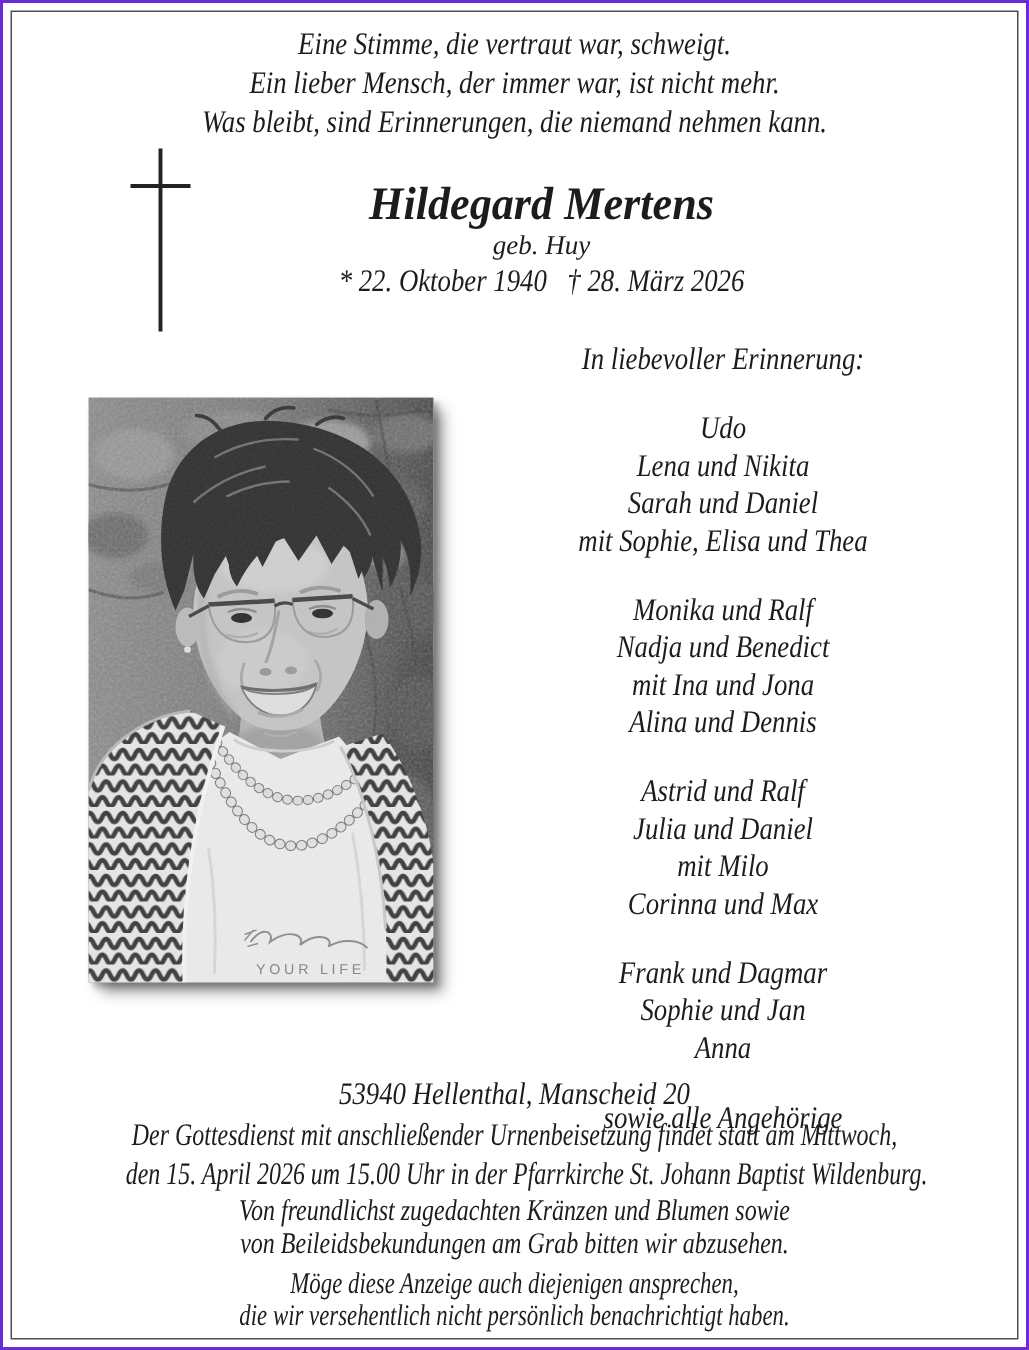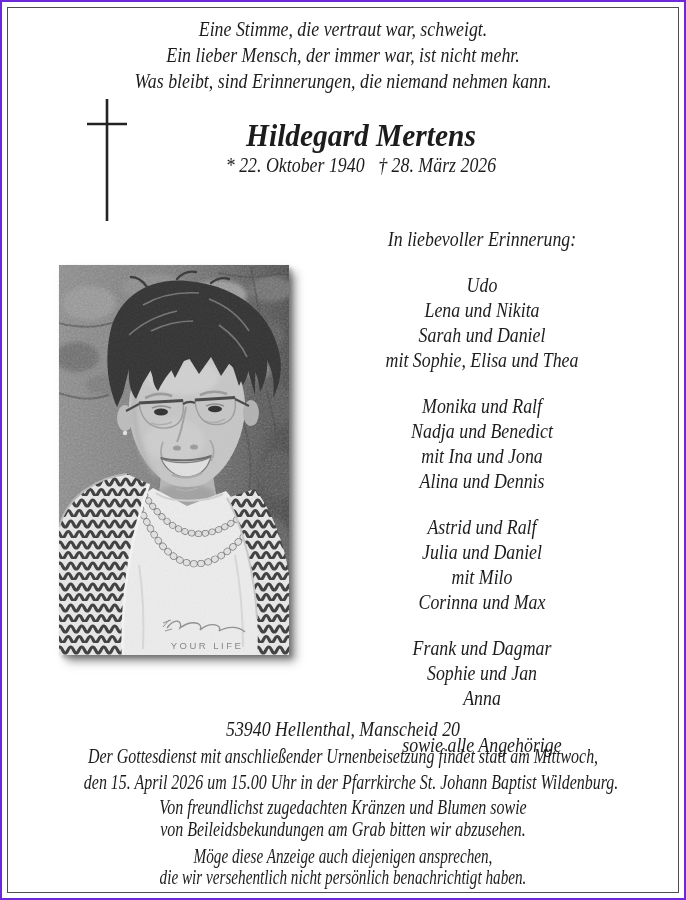--- a/index.html
+++ b/index.html
@@ -53,20 +53,21 @@
     <div>Was bleibt, sind Erinnerungen, die niemand nehmen kann.</div>
   </div>
 
   <svg class="cross" width="46" height="126" viewBox="0 0 46 126">
     <line x1="23" y1="2" x2="23" y2="124" stroke="#232323" stroke-width="2.6"></line>
     <line x1="3" y1="27" x2="43" y2="27" stroke="#232323" stroke-width="2.6"></line>
   </svg>
 
   <div class="tblock name-block">
     <div class="deceased-name">Hildegard Mertens</div>
+    <div class="maiden">geb. Huy</div>
     <div class="dates">
       <span>* 22. Oktober 1940</span><span class="gap"></span><span>† 28. März 2026</span>
     </div>
   </div>
 
   <div class="photo">
     <svg width="230" height="390" viewBox="0 0 230 390">
       <defs>
         <linearGradient id="wallShade" x1="0" y1="0" x2="1" y2="0">
           <stop offset="0" stop-color="#8c8c8c"></stop>

